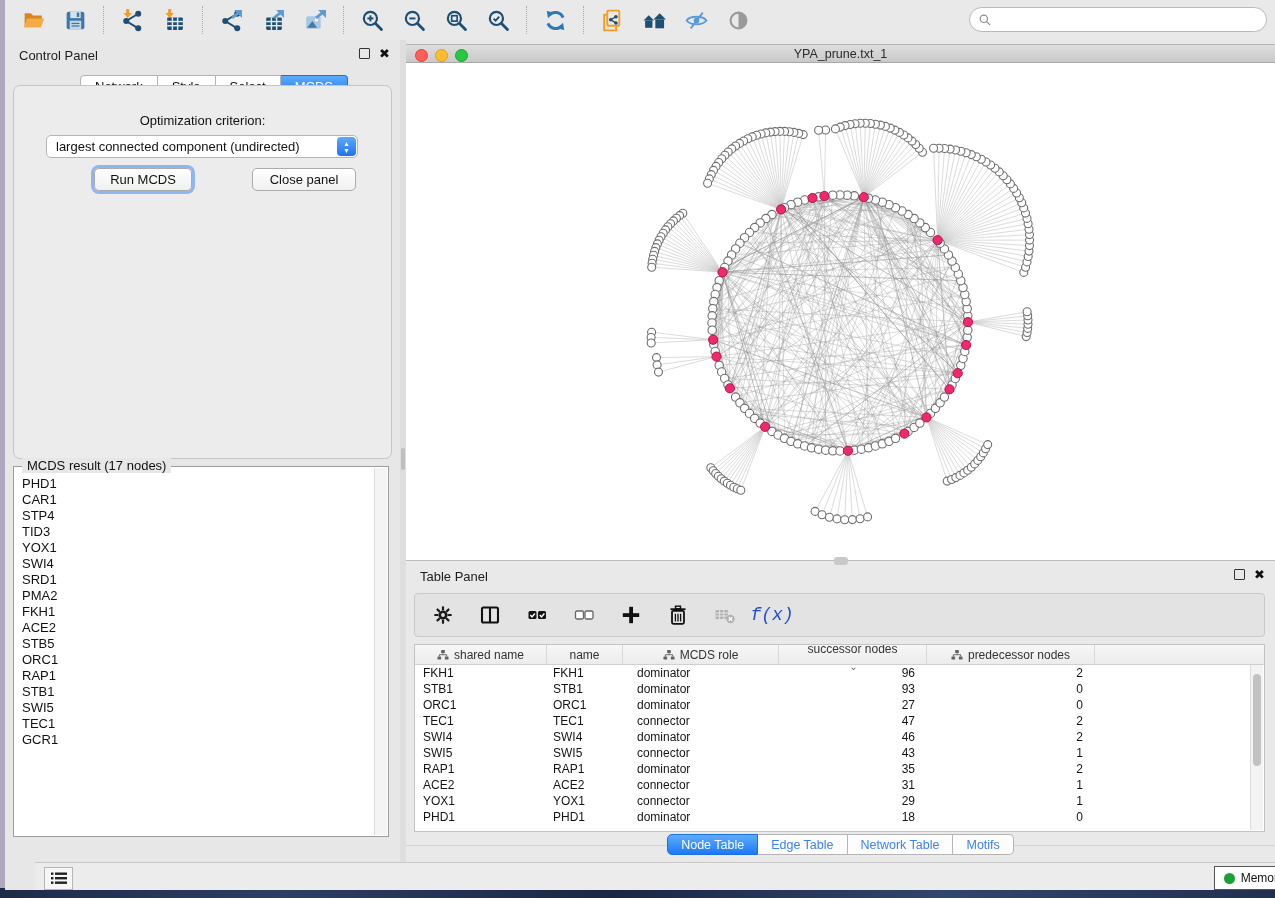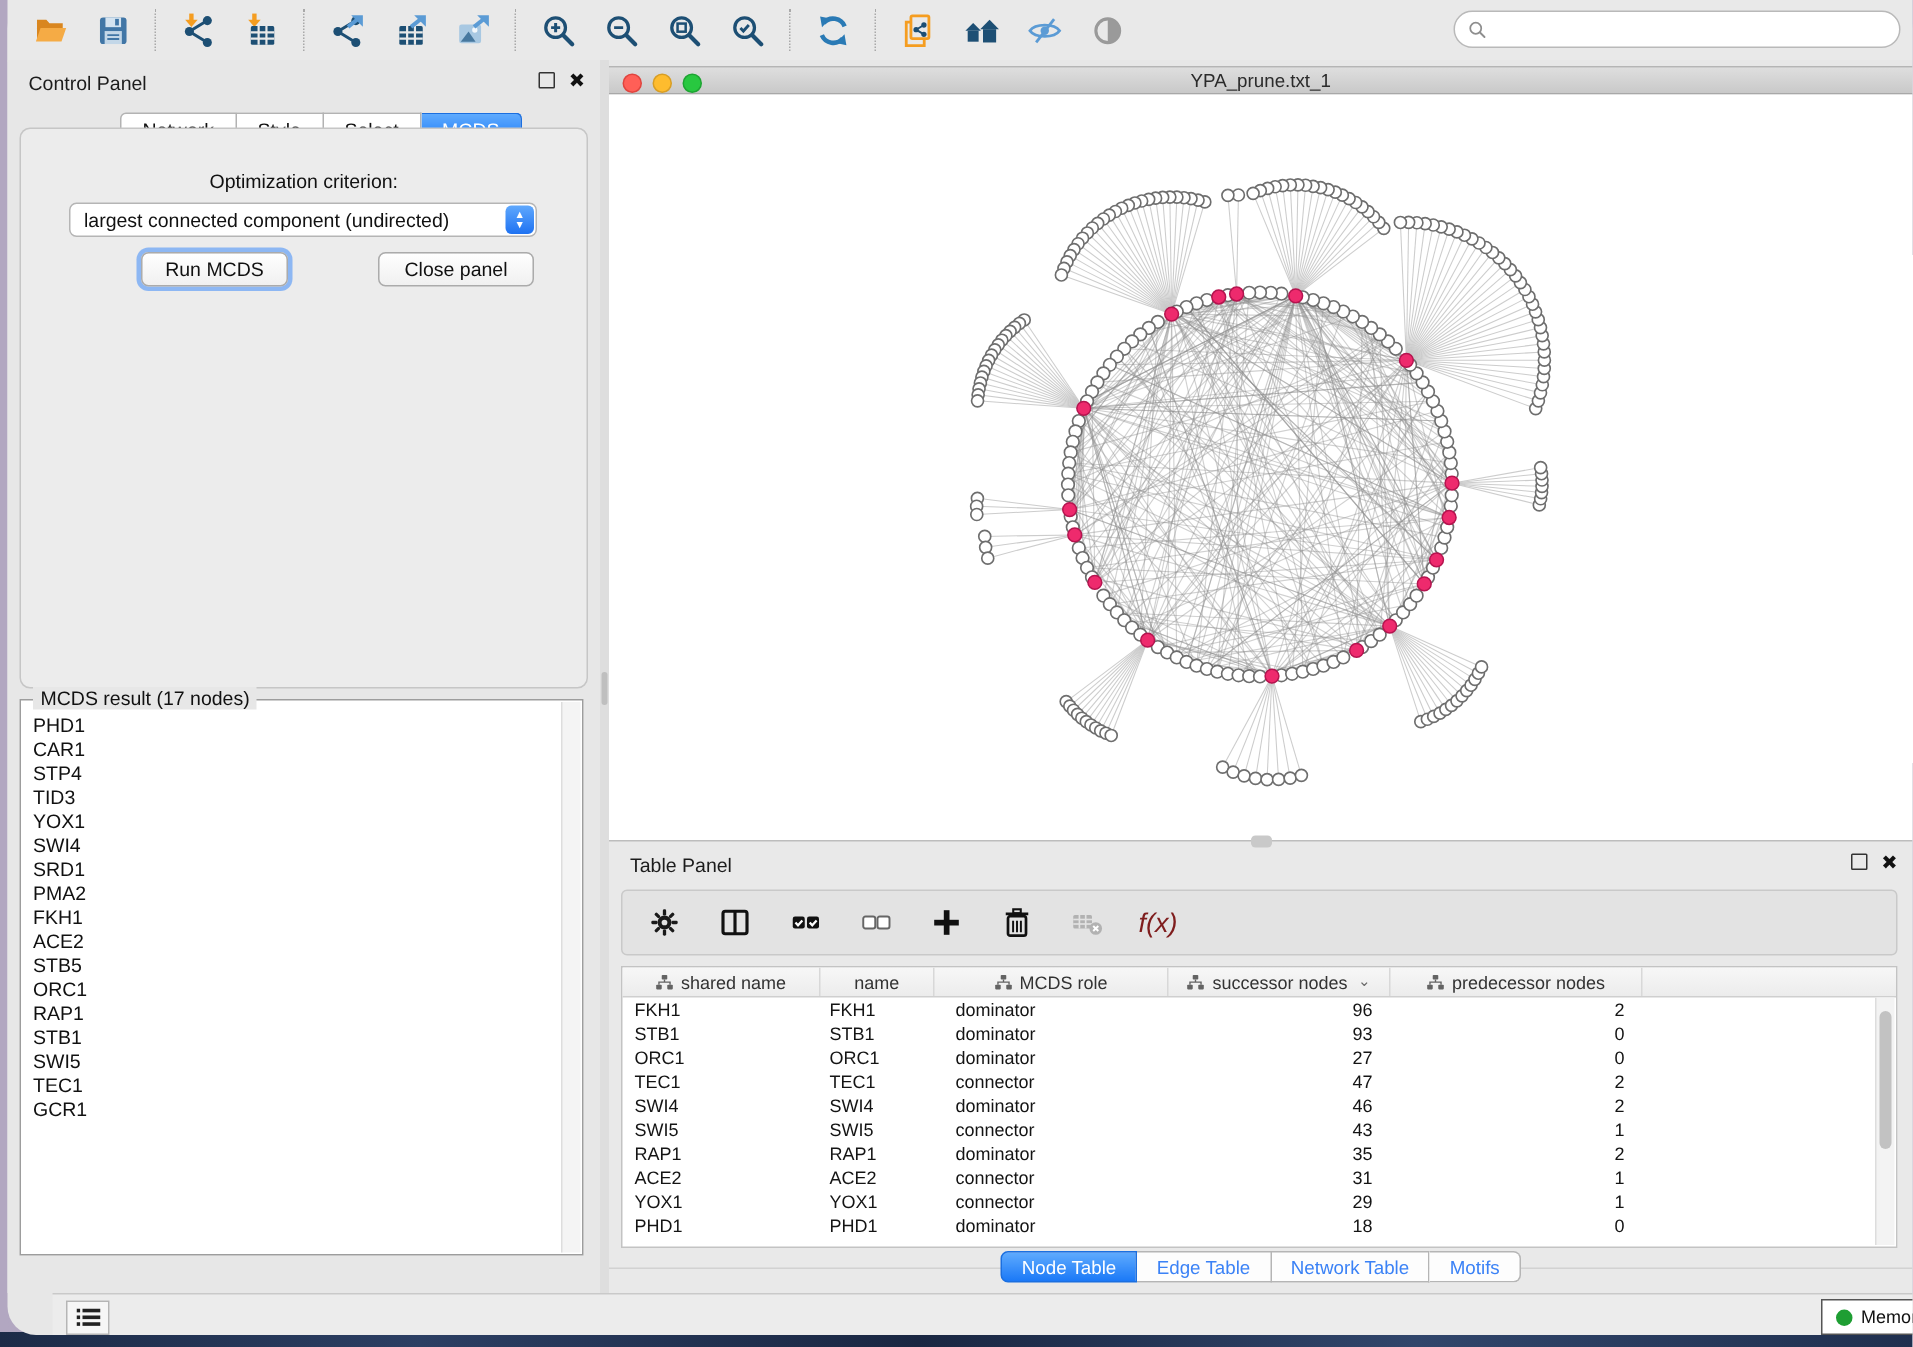--- a/index.html
+++ b/index.html
@@ -1,21 +1,21 @@
 <!DOCTYPE html>
 <html><head>
 <meta charset="utf-8">
 <style>
   html,body{margin:0;padding:0;}
   body{font-family:"Liberation Sans","DejaVu Sans",sans-serif;-webkit-font-smoothing:antialiased;}
   #screen{position:relative;width:1275px;height:898px;overflow:hidden;
     background:linear-gradient(90deg,#b2a7c1,#a99dbb);}
   #desktop-bottom{position:absolute;left:0;top:888px;width:1275px;height:10px;
     background:linear-gradient(90deg,#1c2b47,#2c3f63 22%,#1a2742 48%,#31466b 74%,#20304f);}
-  #app{position:absolute;left:5px;top:0;width:1270px;height:890px;background:#e7e7e7;border-radius:19px;}
+  #app{position:absolute;left:5px;top:0;width:1270px;height:890px;background:#e7e7e7;}
 
   
   #toolbar{position:absolute;left:0;top:0;width:1270px;height:40px;background:#e9e9e9;
     border-bottom:1px solid #c6c6c6;display:flex;align-items:center;}
   .tb-group{display:flex;align-items:center;gap:14px;padding:0 14px;}
   .tb-sep{width:0;height:28px;border-left:1px dotted #a9a9a9;}
   .tb-btn{width:28px;height:28px;display:flex;align-items:center;justify-content:center;cursor:default;}
   .tb-btn svg{width:25px;height:25px;}
   #tb-search{position:absolute;right:8px;top:7px;width:298px;height:25px;background:#fff;
     border:1px solid #b9b9b9;border-radius:13px;display:flex;align-items:center;padding:0 8px;box-sizing:border-box;}
@@ -71,21 +71,21 @@
   #tl-green{left:49px;background:#28c840;border:0.5px solid #1da532;}
   #net-title{position:absolute;left:0;top:2px;width:100%;text-align:center;font-size:12.5px;color:#2b2b2b;}
   #net-content{position:absolute;left:0;top:23px;width:869px;height:497px;background:#fff;overflow:hidden;}
 
   
   #table-panel{position:absolute;left:401px;top:560px;width:869px;height:302px;background:#e9e9e9;border-top:1px solid #bdbdbd;box-sizing:border-box;}
   #tp-toolbar{position:absolute;left:8px;top:32px;width:851px;height:44px;background:#e3e3e3;
     border:1px solid #c9c9c9;border-radius:4px;display:flex;align-items:center;gap:23px;padding-left:16px;box-sizing:border-box;}
   .tp-ico{width:24px;height:24px;display:flex;align-items:center;justify-content:center;}
   .tp-ico svg{width:22px;height:22px;}
-  .fx-ico{font-family:Liberation Sans, sans-serif;font-style:italic;font-size:18px;color:#7f1d1d;}
+  .fx-ico{font-family:Liberation Mono, monospace;font-style:italic;font-size:18px;color:#1d4ed8;}
   #node-table{position:absolute;left:8px;top:83px;width:851px;height:188px;background:#fff;
     border:1px solid #c3c3c3;box-sizing:border-box;overflow:hidden;}
   #nt-header{display:flex;height:19px;background:linear-gradient(#f7f7f7,#ececec);border-bottom:1px solid #cfcfcf;}
   .hcell{display:flex;align-items:center;justify-content:center;gap:5px;font-size:12px;color:#333;
     border-right:1px solid #d8d8d8;box-sizing:border-box;height:19px;}
   .hcell svg{width:12px;height:12px;}
   .sort-chev{color:#666;font-size:10px;margin-left:2px;}
   .trow{display:flex;height:16px;}
   .tcell{font-size:12px;color:#141414;line-height:16px;box-sizing:border-box;white-space:nowrap;overflow:hidden;}
   .tcell.num{text-align:right;}
@@ -1208,21 +1208,21 @@
               <svg viewBox="0 0 13 12" width="12" height="12">
                 <g fill="#636363">
                   <rect x="4.5" y="0.5" width="4" height="3.4" rx="0.6"></rect>
                   <rect x="0.5" y="7.6" width="4" height="3.4" rx="0.6"></rect>
                   <rect x="8.5" y="7.6" width="4" height="3.4" rx="0.6"></rect>
                 </g>
                 <path d="M6.5 3.9v1.8M2.5 7.6V5.7h8v1.9" stroke="#636363" fill="none"></path>
               </svg>
               <span>MCDS role</span>
             </div>
-            <div class="hcell" style="width: 148px;">
+            <div class="hcell" style="width: 148px; flex-direction: column;">
               <svg viewBox="0 0 13 12" width="12" height="12">
                 <g fill="#636363">
                   <rect x="4.5" y="0.5" width="4" height="3.4" rx="0.6"></rect>
                   <rect x="0.5" y="7.6" width="4" height="3.4" rx="0.6"></rect>
                   <rect x="8.5" y="7.6" width="4" height="3.4" rx="0.6"></rect>
                 </g>
                 <path d="M6.5 3.9v1.8M2.5 7.6V5.7h8v1.9" stroke="#636363" fill="none"></path>
               </svg>
               <span>successor nodes</span>
               <span class="sort-chev">⌄</span>

